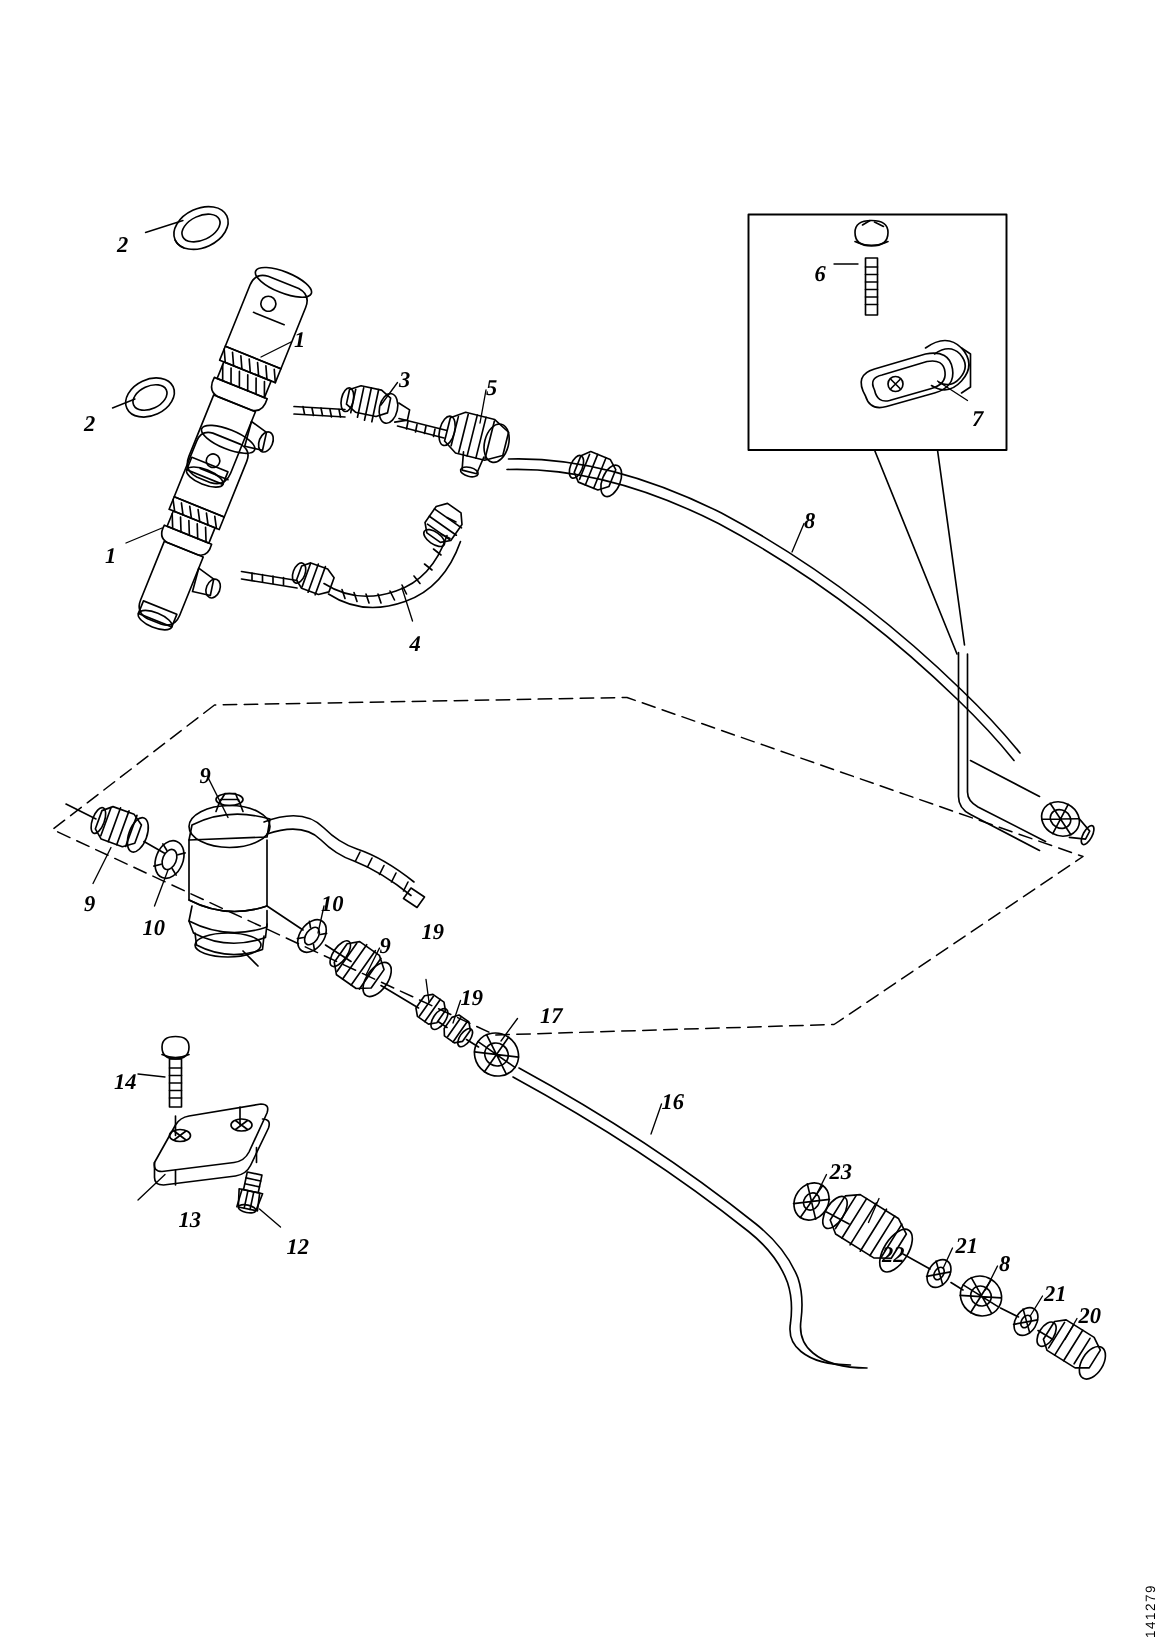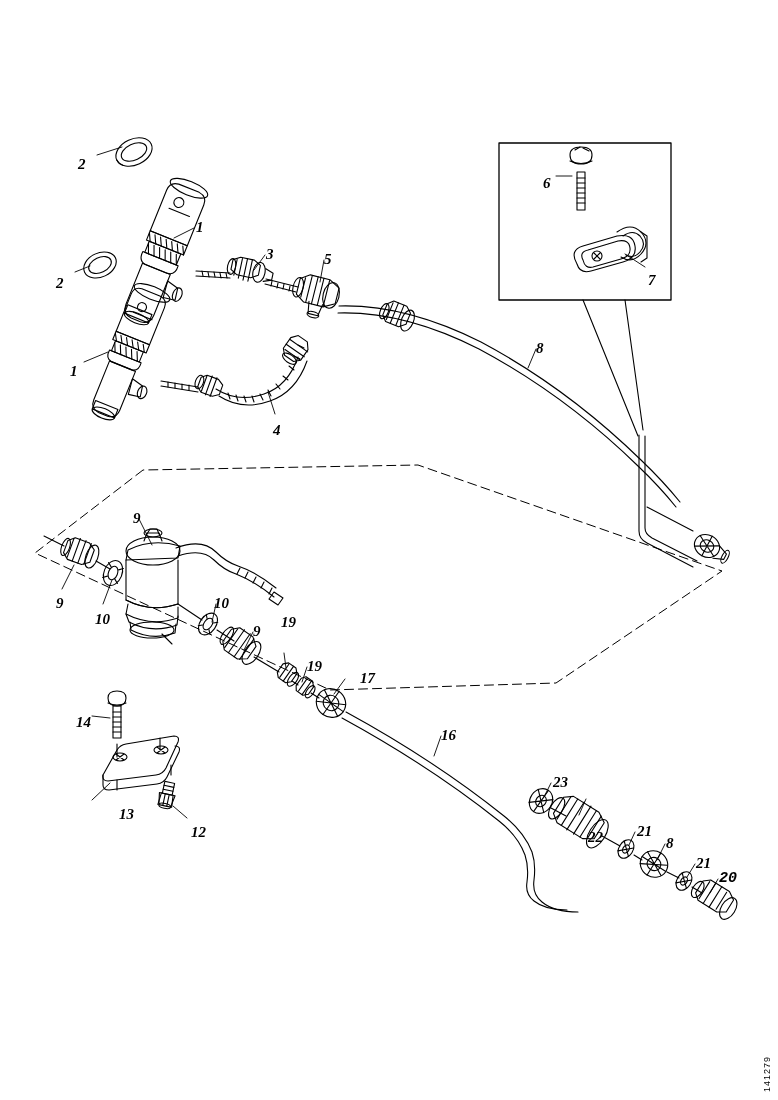--- a/index.html
+++ b/index.html
@@ -362,18 +362,18 @@
       <div class="callout" style="left: 360px; top: 671px;">17</div>
       <div class="callout" style="left: 76px; top: 715px;">14</div>
       <div class="callout" style="left: 82px; top: 807px; margin-left: 37px;">13</div>
       <div class="callout" style="left: 191px; top: 825px;">12</div>
       <div class="callout" style="left: 441px; top: 728px;">16</div>
       <div class="callout" style="left: 553px; top: 775px;">23</div>
       <div class="callout" style="left: 588px; top: 791px; margin-top: 39px;">22</div>
       <div class="callout" style="left: 637px; top: 824px;">21</div>
       <div class="callout" style="left: 666px; top: 836px;">8</div>
       <div class="callout" style="left: 696px; top: 856px;">21</div>
-      <div class="callout" style="left: 719px; top: 871px; font-family: Liberation Mono, monospace;">20</div>
+      <div class="callout" style="left: 719px; top: 871px;">20</div>
     </div>
 
   <div class="wm">141279</div>
 
 </div>
 
 </body></html>

